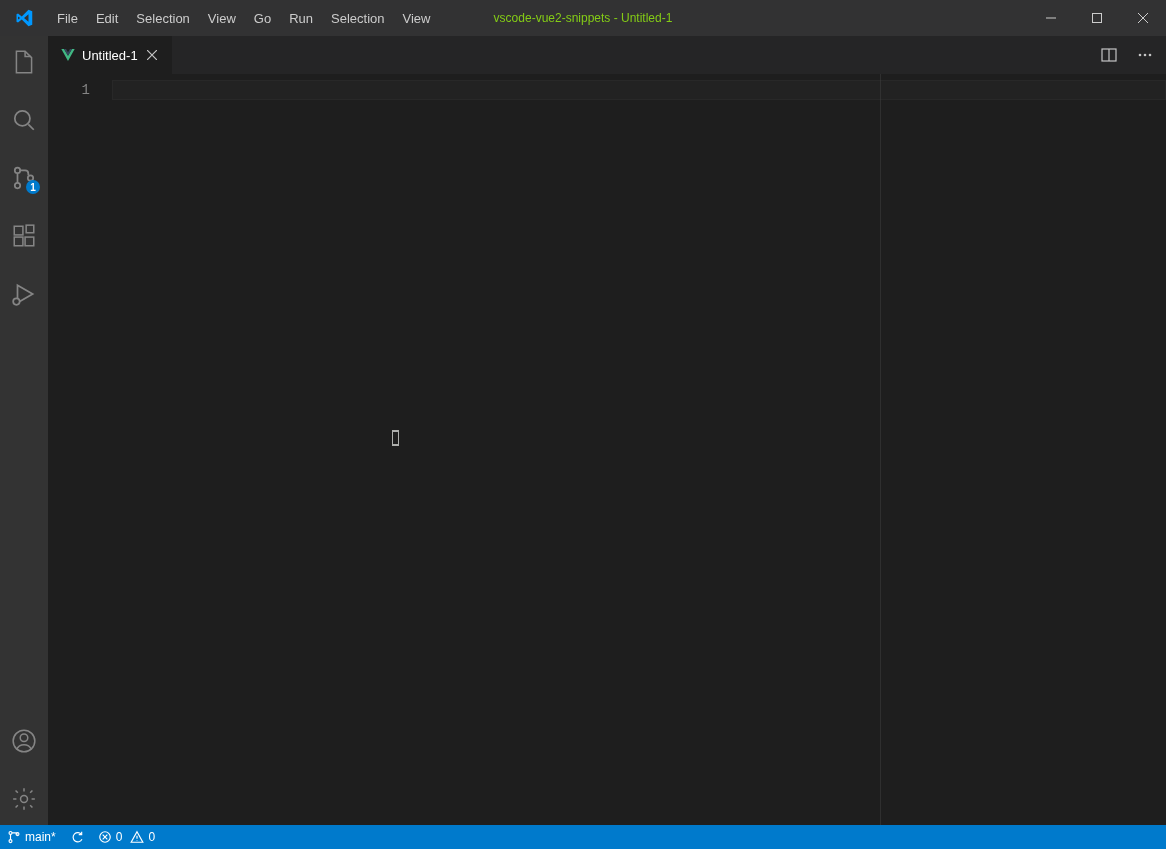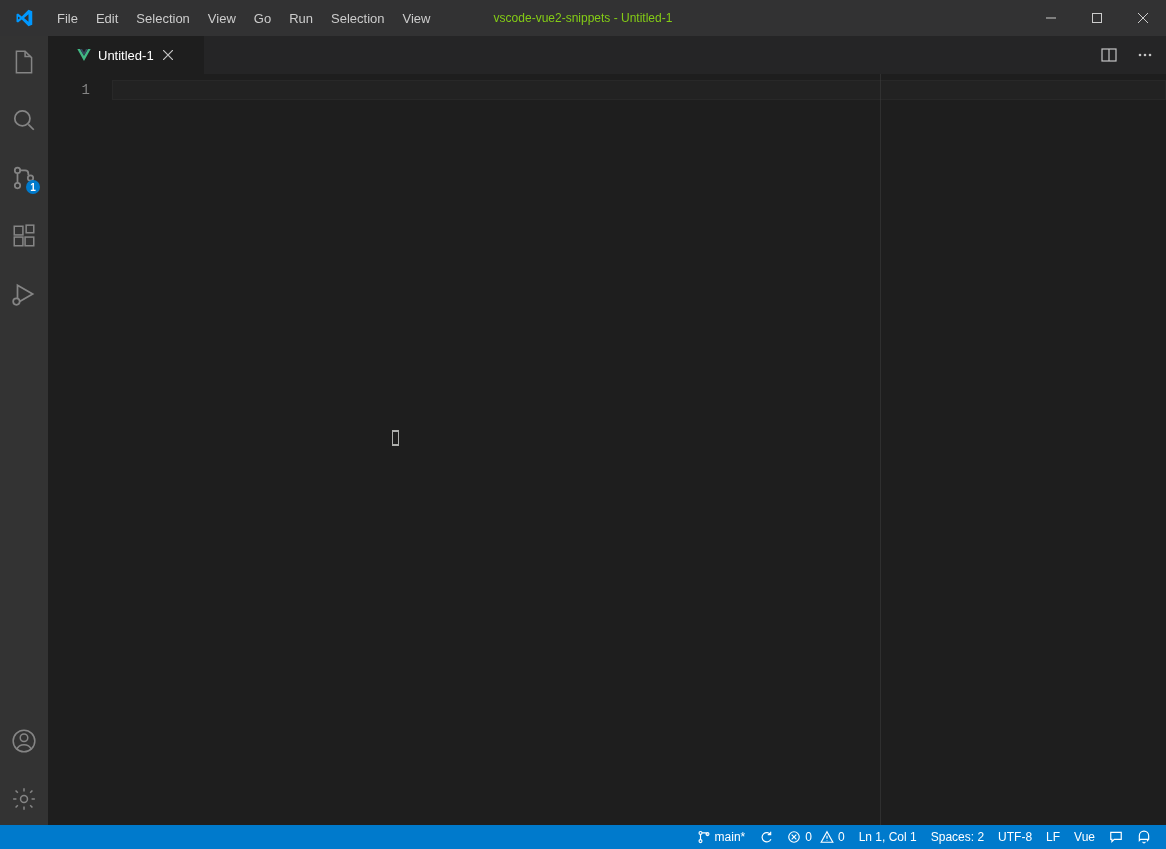--- a/index.html
+++ b/index.html
@@ -21,37 +21,37 @@
   
   .activitybar { width: 48px; background: #333333; display: flex; flex-direction: column; justify-content: space-between; padding: 6px 0; }
   .activitybar .top, .activitybar .bottom { display: flex; flex-direction: column; align-items: center; gap: 18px; }
   .act-icon { width: 48px; height: 40px; display: flex; align-items: center; justify-content: center; color: #858585; position: relative; }
   .act-badge { position: absolute; bottom: 4px; right: 8px; background: #007acc; color: #fff; border-radius: 10px; font-size: 10px; min-width: 14px; height: 14px; display: flex; align-items: center; justify-content: center; padding: 0 3px; font-weight: 600; }
 
   
   .editor-region { flex: 1; display: flex; flex-direction: column; min-width: 0; background: #1e1e1e; }
   .tabbar { height: 38px; background: #252526; display: flex; align-items: stretch; justify-content: space-between; }
   .tabs { display: flex; }
-  .tab { display: flex; align-items: center; gap: 6px; padding: 0 28px; background: #1e1e1e; border-right: 1px solid #252526; color: #ffffff; font-size: 13px; position: relative; }
+  .tab { display: flex; align-items: center; gap: 6px; padding: 0 12px; background: #1e1e1e; border-right: 1px solid #252526; color: #ffffff; font-size: 13px; position: relative; }
   .tab.active::after { content: ""; position: absolute; bottom: 0; left: 0; right: 0; height: 0px; }
   .tab-close { width: 16px; height: 16px; display: flex; align-items: center; justify-content: center; color: #c5c5c5; border-radius: 3px; }
   .tab-actions { display: flex; align-items: center; padding-right: 8px; gap: 10px; color: #c5c5c5; }
   .tab-action { width: 26px; height: 26px; display: flex; align-items: center; justify-content: center; }
 
   
   .editor-body { flex: 1; display: flex; position: relative; }
   .gutter { width: 64px; background: #1e1e1e; padding-top: 6px; }
   .line-no { color: #858585; font-family: Consolas, "Courier New", monospace; font-size: 14px; text-align: right; padding-right: 22px; height: 20px; line-height: 20px; }
   .code-area { flex: 1; background: #1e1e1e; padding-top: 6px; position: relative; }
   .line-highlight { position: absolute; top: 6px; left: 0; right: 0; height: 20px; background: rgba(255,255,255,0.02); border: 1px solid #282828; }
   .ruler { position: absolute; top: 0; bottom: 0; left: 768px; width: 1px; background: #404040; opacity: 0.5; }
   .cursor-ibeam { position: absolute; top: 356px; left: 280px; width: 7px; height: 16px; border-left: 1px solid #aeafad; border-right: 1px solid #aeafad; border-top: 2px solid #aeafad; border-bottom: 2px solid #aeafad; }
 
   
-  .statusbar { height: 24px; background: #007acc; color: #ffffff; display: flex; align-items: center; justify-content: flex-end; font-size: 12px; padding: 0 8px 0 0; }
+  .statusbar { height: 24px; background: #007acc; color: #ffffff; display: flex; align-items: center; justify-content: flex-start; font-size: 12px; padding: 0 8px 0 0; }
   .statusbar .left, .statusbar .right { display: flex; align-items: center; height: 100%; }
   .status-item { display: flex; align-items: center; padding: 0 7px; height: 100%; gap: 4px; }
 
   svg { display: block; }
 </style>
 </head>
 <body>
 
 <div class="app">
 
@@ -236,42 +236,15 @@
             <path d="M8 8l8 8M16 8l-8 8"></path>
           </svg>
         <span>0</span>
         <svg width="14" height="14" viewBox="0 0 24 24" fill="none" stroke="currentColor" stroke-width="2" style="margin-left:4px">
             <path d="M12 3l10 18H2L12 3z"></path>
             <path d="M12 10v5M12 18v1"></path>
           </svg>
         <span>0</span>
       </div>
     </div>
-    <div class="right">
-      <div class="status-item">
-          <span>Ln 1, Col 1</span>
-        </div>
-      <div class="status-item">
-          <span>Spaces: 2</span>
-        </div>
-      <div class="status-item">
-          <span>UTF-8</span>
-        </div>
-      <div class="status-item">
-          <span>LF</span>
-        </div>
-      <div class="status-item">
-          <span>Vue</span>
-        </div>
-      <div class="status-item">
-        <svg width="14" height="14" viewBox="0 0 24 24" fill="none" stroke="currentColor" stroke-width="2">
-            <path d="M3 4h18v12H9l-4 4v-4H3V4z"></path>
-          </svg>
-      </div>
-      <div class="status-item">
-        <svg width="14" height="14" viewBox="0 0 24 24" fill="none" stroke="currentColor" stroke-width="2">
-            <path d="M18 16H6l-2 2V10a8 8 0 1116 0v6l-2 2zM10 20a2 2 0 004 0"></path>
-          </svg>
-      </div>
-    </div>
   </div>
 
 </div>
 
 </body></html>

